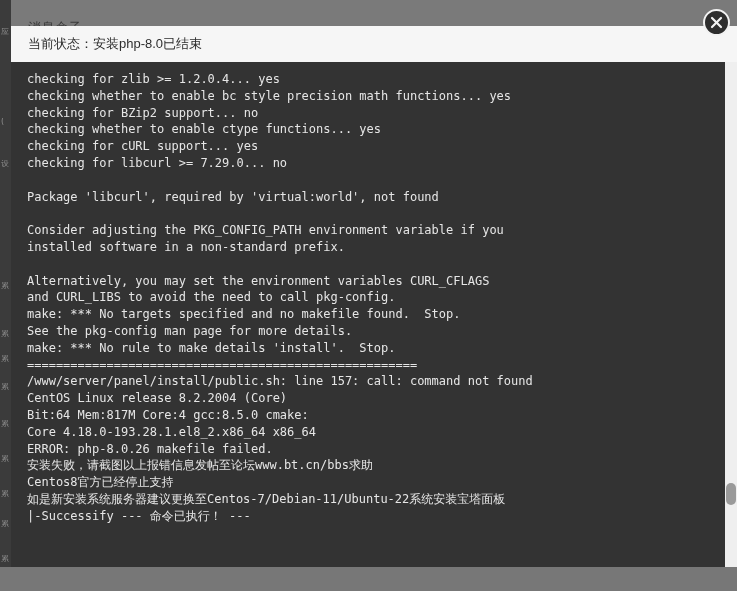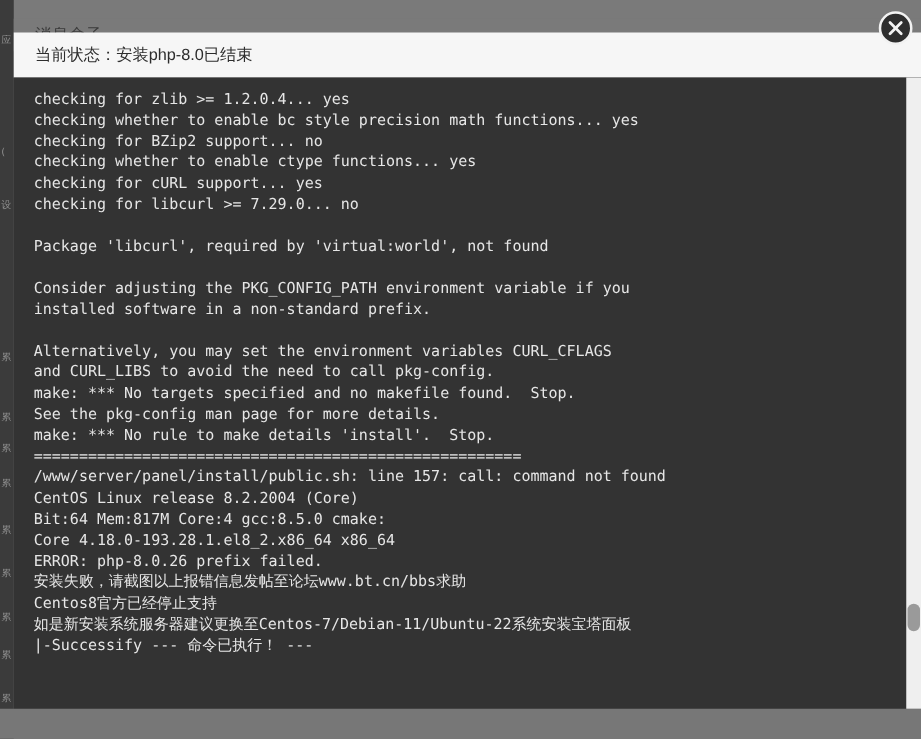--- a/index.html
+++ b/index.html
@@ -209,21 +209,21 @@
         <div class="term-line">Alternatively, you may set the environment variables CURL_CFLAGS</div>
         <div class="term-line">and CURL_LIBS to avoid the need to call pkg-config.</div>
         <div class="term-line">make: *** No targets specified and no makefile found.  Stop.</div>
         <div class="term-line">See the pkg-config man page for more details.</div>
         <div class="term-line">make: *** No rule to make details 'install'.  Stop.</div>
         <div class="term-line">======================================================</div>
         <div class="term-line">/www/server/panel/install/public.sh: line 157: call: command not found</div>
         <div class="term-line">CentOS Linux release 8.2.2004 (Core)</div>
         <div class="term-line">Bit:64 Mem:817M Core:4 gcc:8.5.0 cmake:</div>
         <div class="term-line">Core 4.18.0-193.28.1.el8_2.x86_64 x86_64</div>
-        <div class="term-line">ERROR: php-8.0.26 prefix failed.</div>
+        <div class="term-line">ERROR: php-8.0.26 makefile failed.</div>
         <div class="term-line">安装失败，请截图以上报错信息发帖至论坛www.bt.cn/bbs求助</div>
         <div class="term-line">Centos8官方已经停止支持</div>
         <div class="term-line">如是新安装系统服务器建议更换至Centos-7/Debian-11/Ubuntu-22系统安装宝塔面板</div>
         <div class="term-line">|-Successify --- 命令已执行！ ---</div>
       </div>
   </div>
 
   <div id="vscrollbar-track">
     <div id="vscrollbar-thumb"></div>
   </div>

